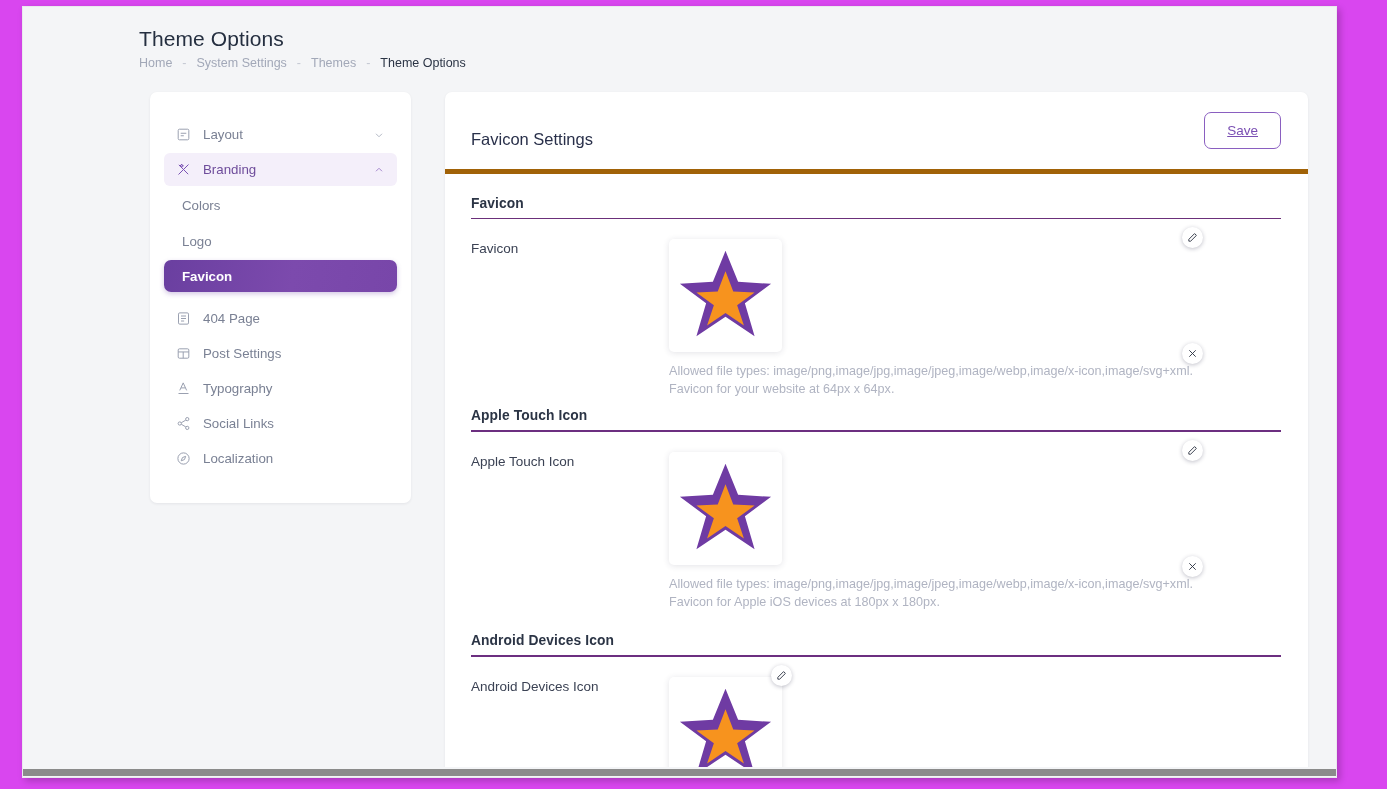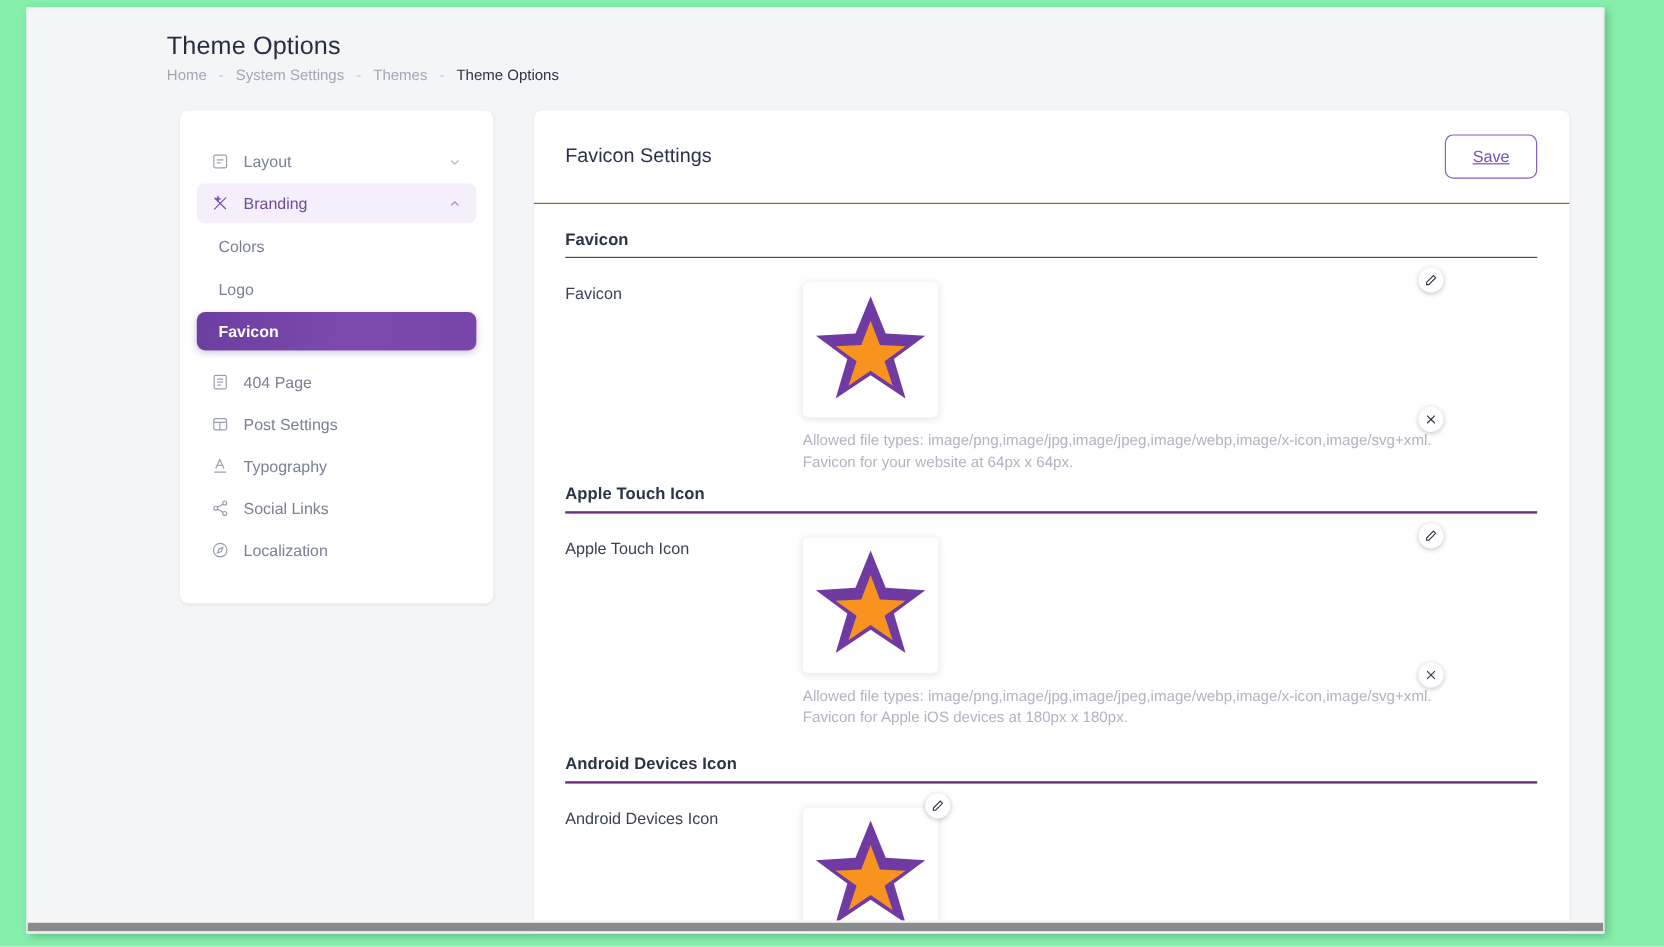--- a/index.html
+++ b/index.html
@@ -5,21 +5,21 @@
   * { box-sizing: border-box; margin: 0; padding: 0; }
   html, body {
     width: 1387px; height: 789px;
     font-family: "Liberation Sans", sans-serif;
     background: #ffffff;
     overflow: hidden;
   }
   .viewport {
     position: relative;
     width: 1387px; height: 789px;
-    background: #86efac;
+    background: #d946ef;
     padding: 6px 50px 0 22px;
   }
   .page-frame {
     position: relative;
     width: 1315px;
     height: 772px;
     background: #f4f5f7;
     border: 1px solid #e9eaed;
     box-shadow: 3px 3px 7px rgba(0,0,0,0.22);
     overflow: hidden;
@@ -110,24 +110,24 @@
     flex: 1 1 auto;
     background: #fff;
     border-radius: 7px;
     box-shadow: 0 1px 3px rgba(20,20,40,.07);
     min-height: 690px;
     position: relative;
     overflow: hidden;
   }
   .card-head {
     display: flex;
-    align-items: center;
+    align-items: flex-end;
     justify-content: space-between;
     padding: 20px 27px 20px 26px;
-    border-bottom: 1px solid #a16207;
+    border-bottom: 5px solid #a16207;
   }
   .card-title { font-size: 16.5px; color: #29304a; font-weight: 400; }
   .save-btn {
     border: 1px solid #8a5fc0;
     color: #7a4fb3;
     background: #fff;
     border-radius: 7px;
     font-size: 13.5px;
     padding: 10px 22px;
     cursor: pointer;

